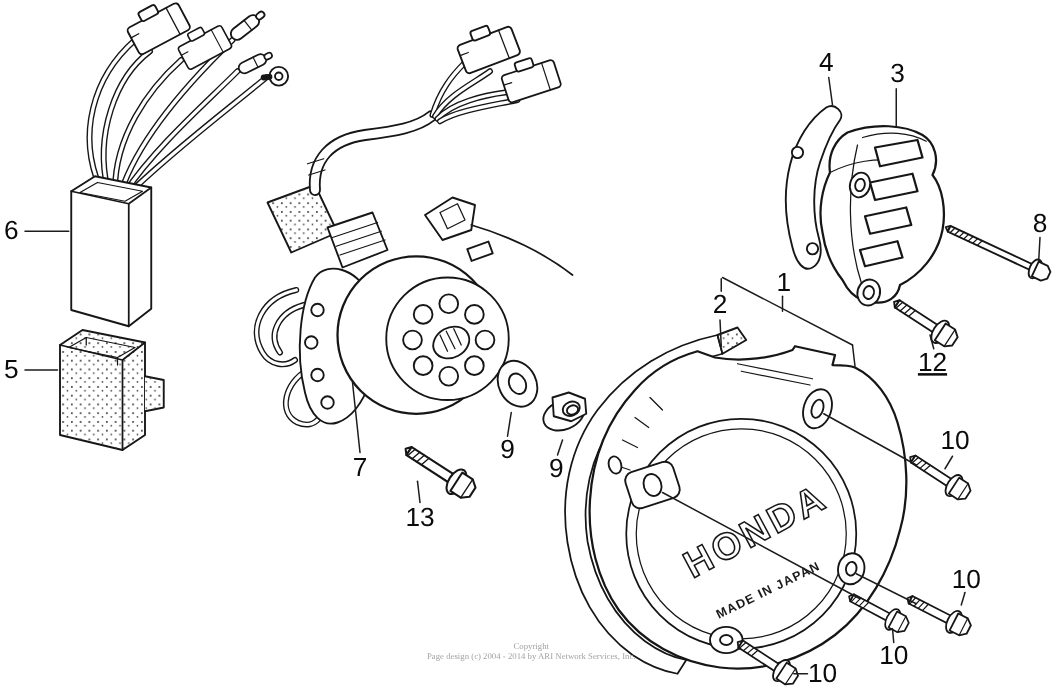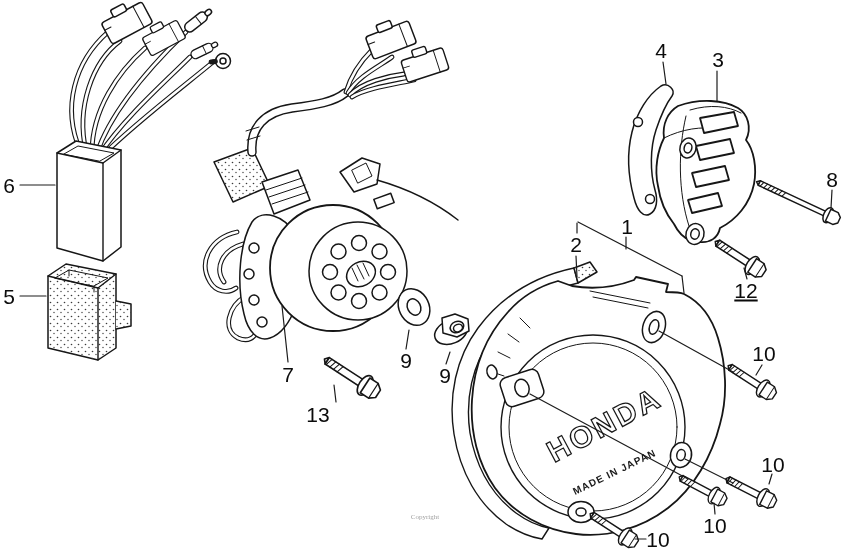--- a/index.html
+++ b/index.html
@@ -270,29 +270,30 @@
     <line x1="635" y1="539" x2="646" y2="539"></line>
   </g>
 </svg>
 
   <div>
       <div class="callout" style="left: 9px; top: 185px;">6</div>
       <div class="callout" style="left: 9px; top: 296px;">5</div>
       <div class="callout" style="left: 288px; top: 374px;">7</div>
       <div class="callout" style="left: 406px; top: 360px;">9</div>
       <div class="callout" style="left: 445px; top: 375px;">9</div>
-      <div class="callout" style="left: 318px; top: 414px;">13</div>
+      <div class="callout" style="left: 336px; top: 414px;">13</div>
       <div class="callout" style="left: 661px; top: 50px;">4</div>
       <div class="callout" style="left: 718px; top: 59px;">3</div>
       <div class="callout" style="left: 832px; top: 179px;">8</div>
       <div class="callout" style="left: 746px; top: 290px; text-decoration: underline;">12</div>
       <div class="callout" style="left: 627px; top: 226px;">1</div>
       <div class="callout" style="left: 576px; top: 244px;">2</div>
       <div class="callout" style="left: 764px; top: 353px;">10</div>
       <div class="callout" style="left: 773px; top: 464px;">10</div>
       <div class="callout" style="left: 715px; top: 525px;">10</div>
       <div class="callout" style="left: 658px; top: 539px;">10</div>
     </div>
 
   <div class="footer">
     <div>Copyright</div>
+    <div>Page design (c) 2004 - 2014 by ARI Network Services, Inc.</div>
   </div>
 </div>
 
 </body></html>

